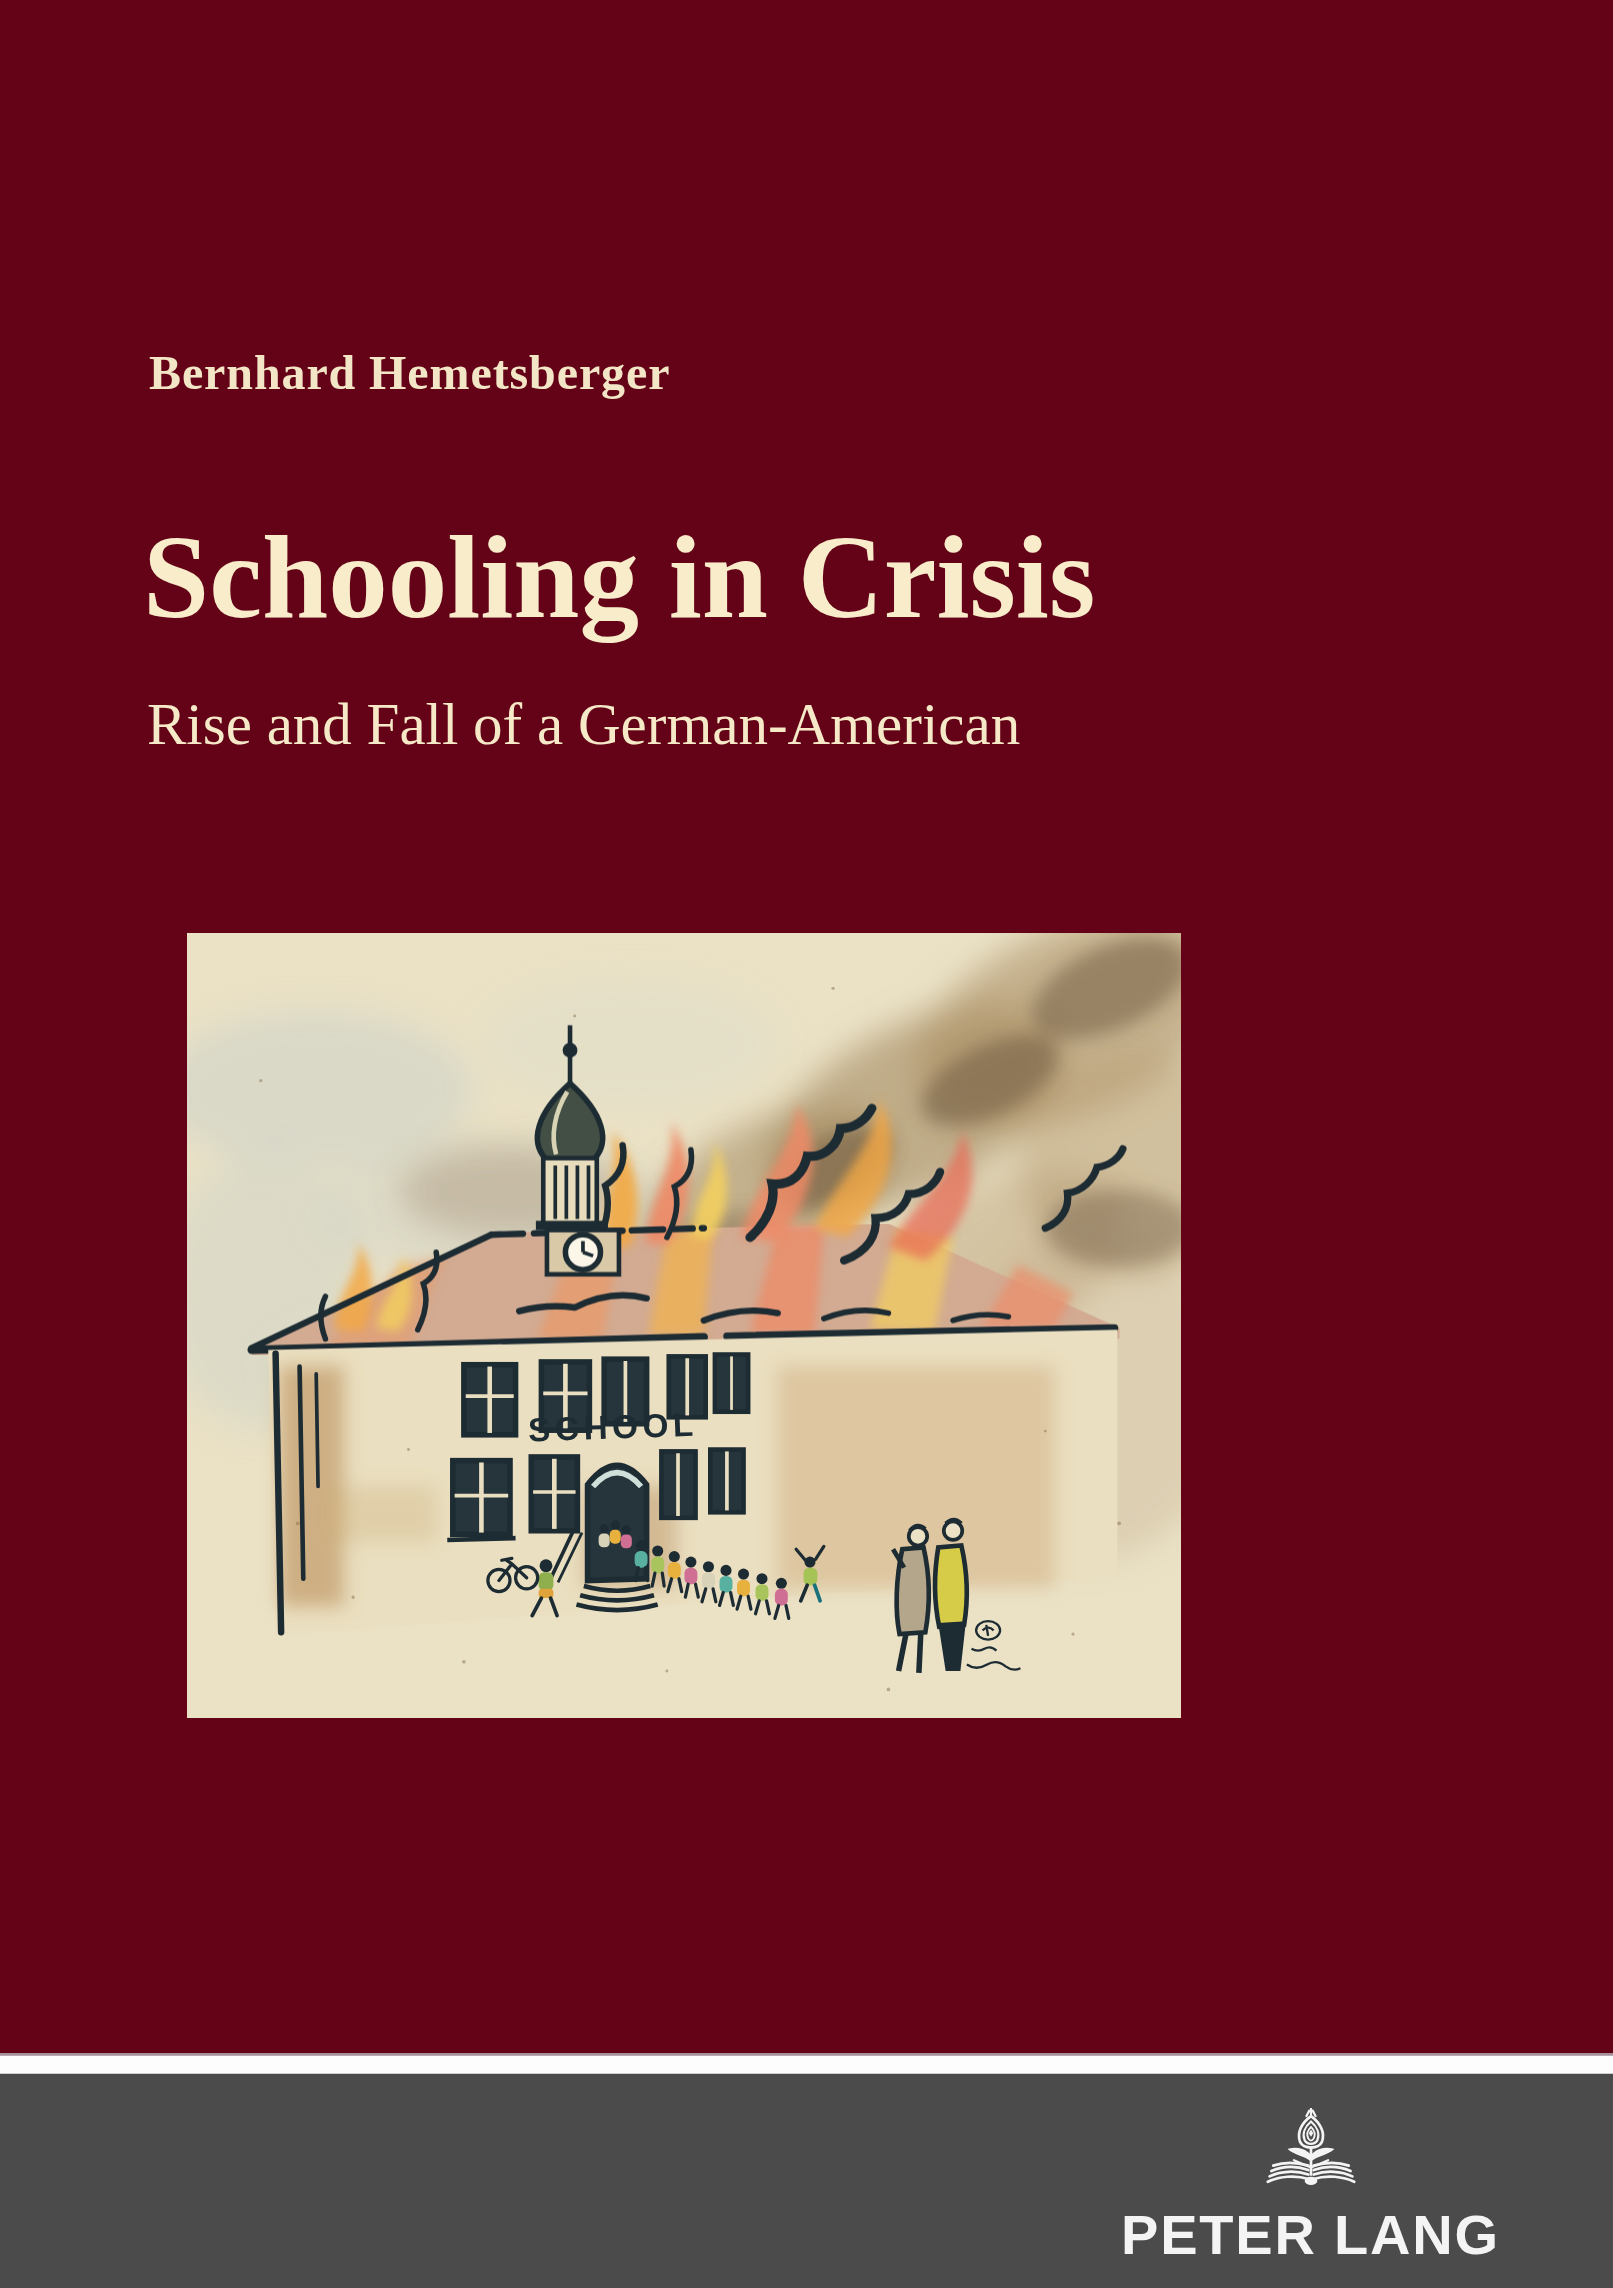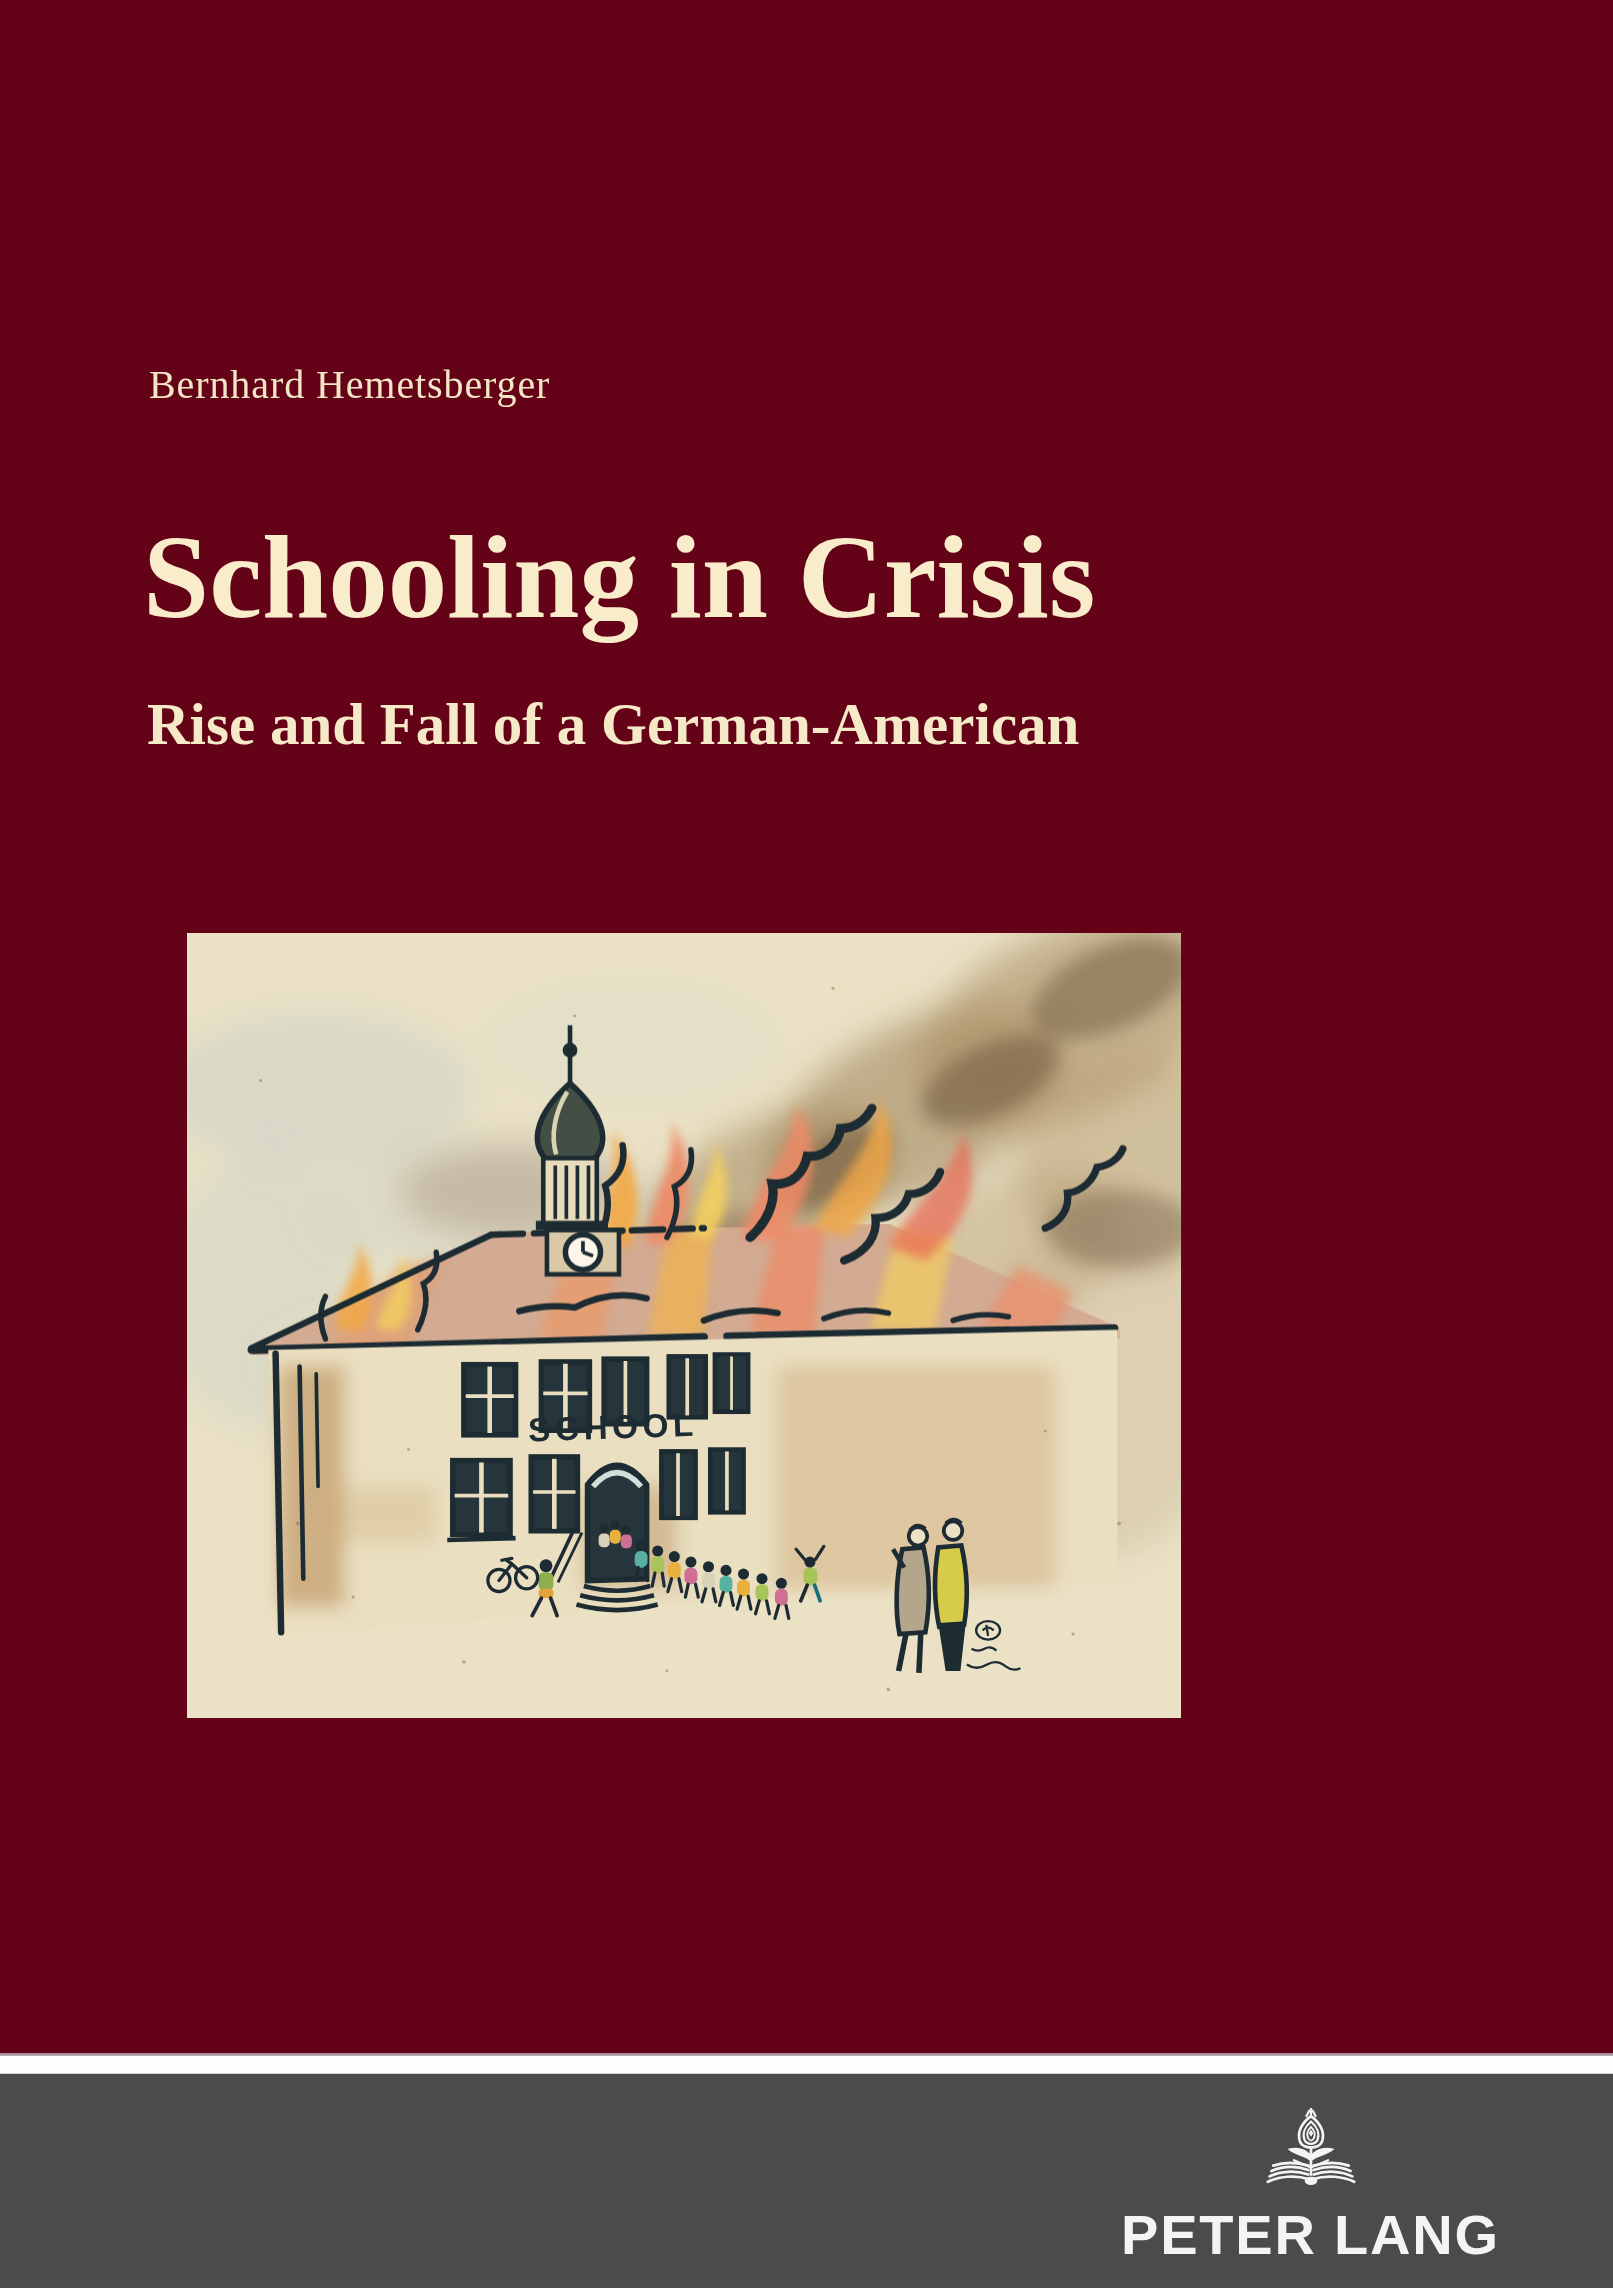--- a/index.html
+++ b/index.html
@@ -5,32 +5,32 @@
   html,body{margin:0;padding:0;background:#2b2b2b;}
   .page{
     position:relative;
     width:1613px;height:2289px;
     background:#640317;
     overflow:hidden;
     font-family:"Liberation Serif", serif;
   }
   
   .author{
-    position:absolute;left:149px;top:361px;
-    font-size:40px;font-weight:400;
+    position:absolute;left:149px;top:345px;
+    font-size:48px;font-weight:700;
     color:#f3e6c6;letter-spacing:0.9px;white-space:nowrap;
   }
   .title{
     position:absolute;left:143px;top:509px;
     font-size:119px;font-weight:700;
     color:#f8ecca;letter-spacing:0px;white-space:nowrap;
   }
   .subtitle{
     position:absolute;left:147px;top:687px;
-    font-size:59px;font-weight:700;line-height:75px;
+    font-size:59px;font-weight:400;line-height:75px;
     color:#f6e9c8;white-space:nowrap;
   }
   
   .illustration{
     position:absolute;left:187px;top:933px;
     width:994px;height:785px;
     background:#ebe2c6;
   }
   .illustration svg{display:block;width:100%;height:100%;}
   

